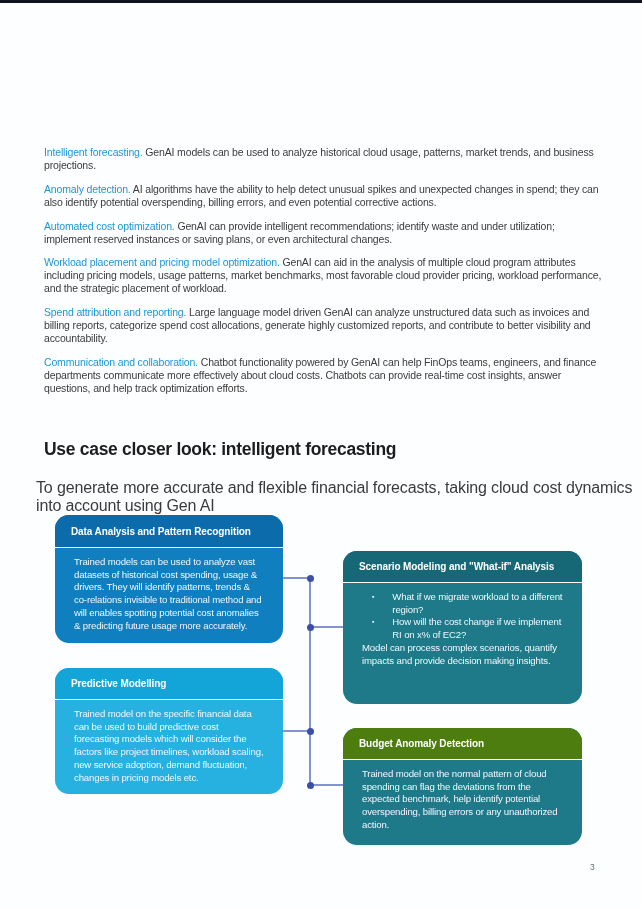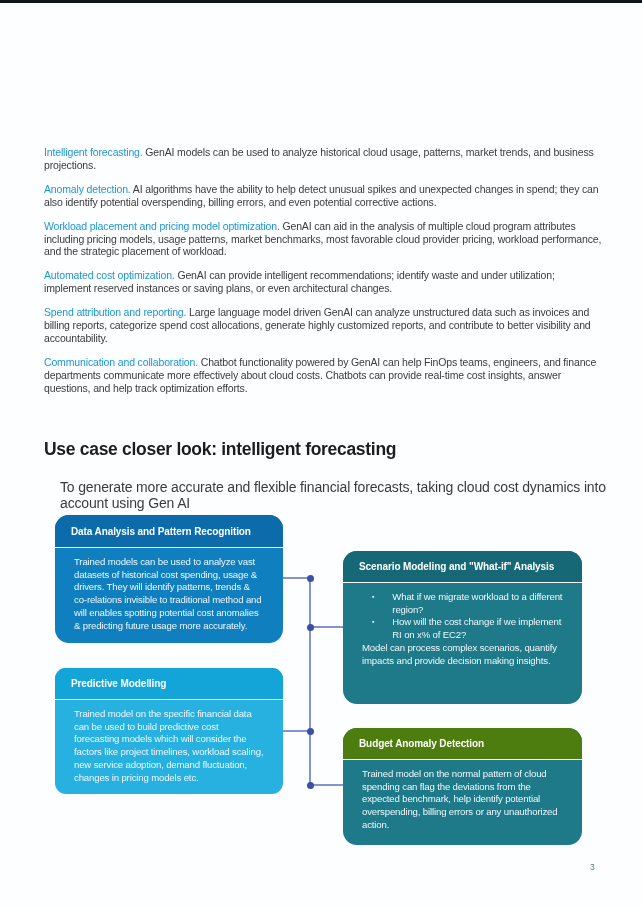--- a/index.html
+++ b/index.html
@@ -10,21 +10,21 @@
   .top-edge{position:absolute;top:0;left:0;width:642px;height:3px;background:#10141c;}
 
   
   .intro{position:absolute;left:44px;top:146px;width:560px;}
   .intro p{margin:0 0 11px;font-size:10.5px;line-height:12.9px;color:#3b3b3b;letter-spacing:-0.15px;}
   .lead-in{color:#1e96d3;}
 
   
   .h1{position:absolute;left:44px;top:427px;font-size:17.5px;font-weight:bold;color:#1d1d1f;letter-spacing:-0.3px;}
   .subtitle{position:absolute;left:44px;top:460px;font-size:10.5px;font-weight:bold;color:#2a2a2a;letter-spacing:-0.1px;}
-  .lead{position:absolute;left:60px;top:479px;font-size:14px;color:#3b3b3b;letter-spacing:-0.15px;}
+  .lead{position:absolute;left:36px;top:479px;font-size:16px;color:#3b3b3b;letter-spacing:-0.15px;}
 
   
   .box{position:absolute;border-radius:14px;color:#fff;overflow:hidden;box-sizing:border-box;}
   .box-header{display:flex;align-items:center;padding:0 16px;font-weight:bold;font-size:10px;
     letter-spacing:-0.1px;border-bottom:1.5px solid #ffffff;box-sizing:border-box;}
   .box-body{padding:8px 19px;font-size:9.6px;line-height:12.7px;letter-spacing:-0.15px;color:#eef7fc;}
   .box-body p{margin:0;}
   .box1{left:55px;top:515px;width:228px;height:128px;}
   .box1 .box-header{height:33px;}
   .box2{left:55px;top:668px;width:228px;height:126px;}
@@ -54,22 +54,22 @@
 </style>
 </head>
 <body>
 
 <div class="page">
   <div class="top-edge"></div>
 
   <section class="intro">
     <p><span class="lead-in">Intelligent forecasting.</span> <span>GenAI models can be used to analyze historical cloud usage,  patterns, market trends, and business projections.</span></p>
     <p><span class="lead-in">Anomaly detection.</span> <span>AI algorithms have the ability to help detect unusual spikes and unexpected changes in spend; they can also identify potential overspending, billing errors, and even potential corrective actions.</span></p>
+    <p><span class="lead-in">Automated cost optimization.</span> <span>GenAI can provide intelligent recommendations; identify waste and under utilization; implement reserved instances or saving plans, or even architectural changes.</span></p>
     <p><span class="lead-in">Workload placement and pricing model optimization.</span> <span>GenAI can aid in the analysis of multiple cloud program attributes including pricing models, usage patterns, market benchmarks, most favorable cloud provider pricing, workload performance, and the strategic placement of workload.</span></p>
-    <p><span class="lead-in">Automated cost optimization.</span> <span>GenAI can provide intelligent recommendations; identify waste and under utilization; implement reserved instances or saving plans, or even architectural changes.</span></p>
     <p><span class="lead-in">Spend attribution and reporting.</span> <span> Large language model driven GenAI can analyze unstructured data such as invoices and billing reports, categorize spend cost allocations, generate highly customized reports, and contribute to better visibility and accountability.</span></p>
     <p><span class="lead-in">Communication and collaboration.</span> <span>Chatbot functionality powered by GenAI can help FinOps teams, engineers, and finance departments communicate more effectively about cloud costs. Chatbots can provide real-time cost insights, answer questions, and help track optimization efforts.</span></p>
   </section>
 
   <h1 class="h1">Use case closer look: intelligent forecasting</h1>
   <div class="lead">To generate more accurate and flexible financial forecasts, taking cloud cost dynamics into account using Gen AI</div>
 
   <div class="connector c-h1"></div>
   <div class="connector c-h2"></div>
   <div class="connector c-h3"></div>
@@ -78,21 +78,21 @@
   <div class="node n1"></div>
   <div class="node n2"></div>
   <div class="node n3"></div>
   <div class="node n4"></div>
 
   <div class="box box1" style="background: rgb(15, 127, 192);">
     <div class="box-header" style="background: rgb(11, 107, 171);">Data Analysis and Pattern Recognition</div>
     <div class="box-body">Trained models can be used to analyze vast datasets of historical cost spending, usage &amp; drivers. They will identify patterns, trends &amp; co-relations invisible to traditional method and will enables spotting potential cost anomalies &amp; predicting future usage more accurately.</div>
   </div>
 
-  <div class="box box2" style="background: rgb(39, 177, 225); border-radius: 11px;">
+  <div class="box box2" style="background: rgb(39, 177, 225);">
     <div class="box-header" style="background: rgb(20, 165, 216);">Predictive Modelling</div>
     <div class="box-body">Trained model on the specific financial data can be used to build predictive cost forecasting models which will consider the factors like project timelines, workload scaling, new service adoption, demand fluctuation, changes in pricing models etc.</div>
   </div>
 
   <div class="box box3" style="background: rgb(30, 122, 137);">
     <div class="box-header" style="background: rgb(22, 104, 119);">Scenario Modeling and "What-if" Analysis</div>
     <div class="box-body">
       <ul class="bullets">
         <li>
             <span class="bullet-marker">▪</span>

